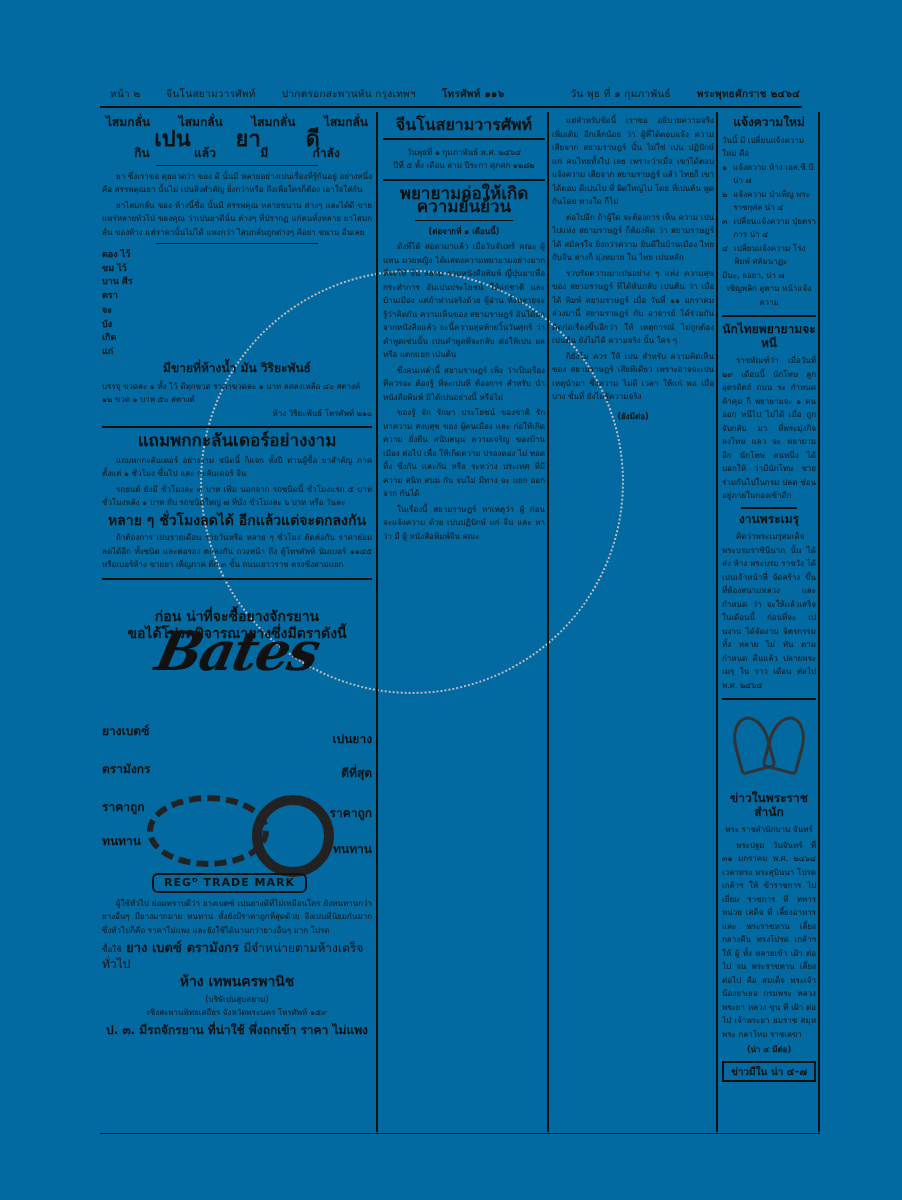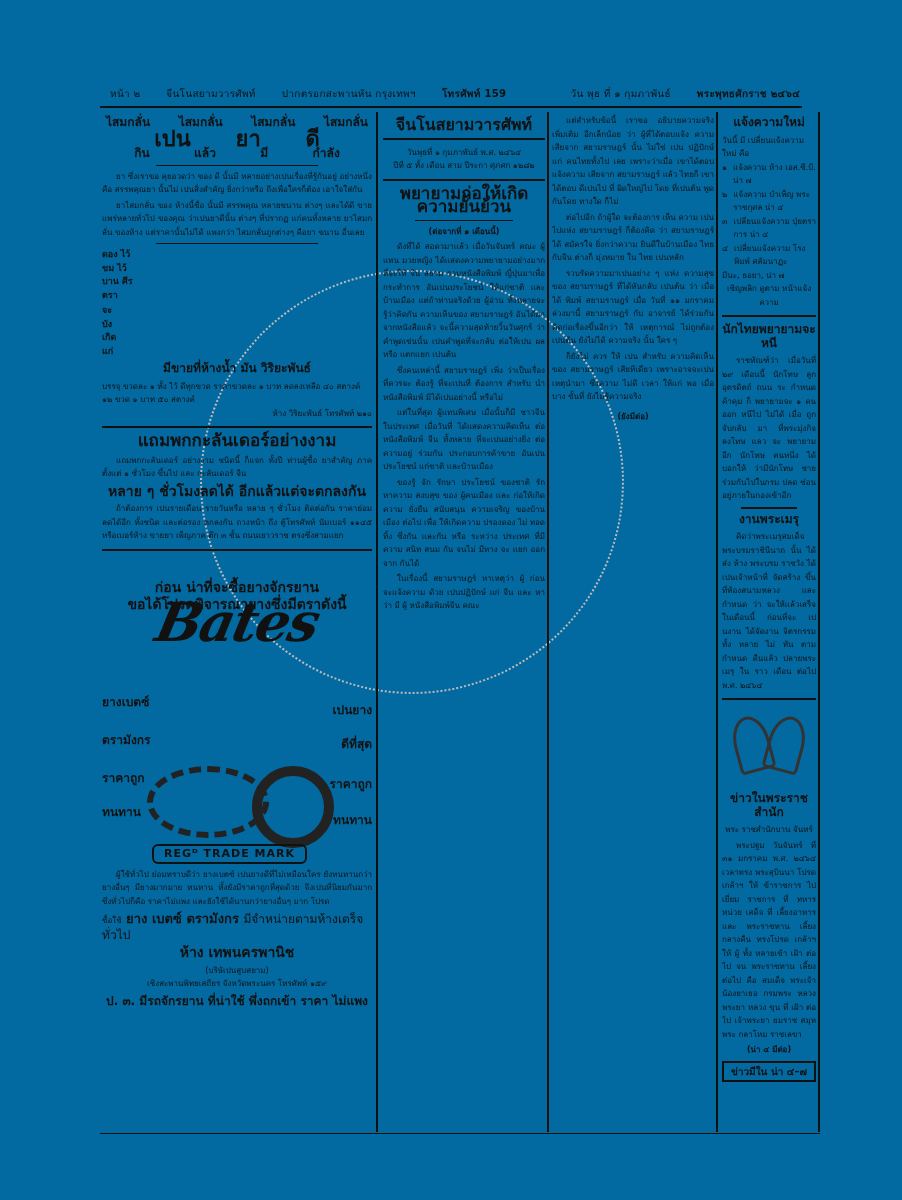--- a/index.html
+++ b/index.html
@@ -44,21 +44,21 @@
 </head>
 <body>
 
 <div class="page">
 
   <div class="hdr">
     <div class="l">
       <span>หน้า ๒</span>
       <span>จีนโนสยามวารศัพท์</span>
       <span>ปากตรอกสะพานหัน กรุงเทพฯ</span>
-      <b>โทรศัพท์ 159</b>
+      <b>โทรศัพท์ ๑๑๖</b>
     </div>
     <div class="l">
       <span>วัน พุธ ที่ ๑ กุมภาพันธ์</span>
       <b>พระพุทธศักราช ๒๔๖๔</b>
     </div>
   </div>
   <div class="hrule"></div>
 
   <div class="stipple"></div>
 
@@ -105,20 +105,21 @@
       <div class="hd12">มีขายที่ห้างน้ำ มัน วิริยะพันธ์</div>
       <div>บรรจุ ขวดละ ๑ ทั้ง ไว้ ดีทุกขวด ราคาขวดละ ๑ บาท ลดลงเหลือ ๔๐ สตางค์</div>
       <div>๑๒ ขวด ๑ บาท ๕๐ สตางค์</div>
       <div class="right">ห้าง วิริยะพันธ์ โทรศัพท์ ๒๑๐</div>
     </div>
     <div class="rule"></div>
 
     <div>
       <div class="hd18">แถมพกกะลันเดอร์อย่างงาม</div>
       <p class="p">แถมพกกะลันเดอร์ อย่างงาม ชนิดนี้ ก็แจก ทั้งปี ท่านผู้ซื้อ ยาสำคัญ ภาค ตั้งแต่ ๑ ชั่วโมง ขึ้นไป และ กะลันเดอร์ จีน</p>
+      <p class="p">รถยนต์ ยังมี ชั่วโมงละ ๓ บาท เพิ่ม นอกจาก รถชนิดนี้ ชั่วโมงแรก ๕ บาท ชั่วโมงหลัง ๑ บาท กับ รถชนิดใหญ่ ๗ ที่นั่ง ชั่วโมงละ ๖ บาท หรือ วันละ</p>
       <div class="hd14">หลาย ๆ ชั่วโมงลดได้ อีกแล้วแต่จะตกลงกัน</div>
       <p class="p">ถ้าต้องการ เปนรายเดือน รายวันหรือ หลาย ๆ ชั่วโมง ติดต่อกัน ราคาย่อมลดได้อีก ทั้งชนิด และต่อรอง ตกลงกัน ถวงหน้า ถึง ตู้โทรศัพท์ นัมเบอร์ ๑๑๔๕ หรือเบอร์ห้าง ขายยา เพ็ญภาค ตึก ๓ ชั้น ถนนเยาวราช ตรงซึ่งสามแยก</p>
     </div>
     <div class="rule"></div>
 
     <div>
       <div class="hd14" style="margin-top:30px">ก่อน น่าที่จะซื้อยางจักรยาน</div>
       <div class="hd14">ขอได้โปรดพิจารณายางซึ่งมีตราดังนี้</div>
       <div class="bates">
         <div class="logo">Bates</div>
@@ -152,21 +153,20 @@
     <div class="rule"></div>
     <div class="ctr">วันพุธที่ ๑ กุมภาพันธ์ พ.ศ. ๒๔๖๔</div>
     <div class="ctr">ปีที่ ๕ ทั้ง เดือน สาม ปีระกา ศุภศก ๑๒๘๒</div>
     <div class="rule"></div>
     <div class="hd18" style="margin-bottom:0">พยายามก่อให้เกิด</div>
     <div class="hd18" style="margin-top:0">ความยั้นย้วน</div>
     <div class="rule thin short"></div>
     <div class="ctr" style="font-weight:bold">(ต่อจากที่ ๑ เดือนนี้)</div>
     <p class="p">ดังที่ได้ สอดวมาแล้ว เมื่อวันจันทร์ คณะ ผู้แทน มวยหญิง ได้แสดงความพยายามอย่างมาก ที่จะให้ จีน สยาม รวมหนังสือพิมพ์ ญี่ปุ่นมาเพื่อ กระทำการ อันเปนประโยชน์ ให้แก่ชาติ และบ้านเมือง แต่ถ้าท่านจริงด้วย ผู้อ่าน ทั้งหลายจะรู้ว่าคิดกัน ความเห็นของ สยามราษฎร์ อันได้มาจากหนังสือแล้ว จะนี้ความสุดท้ายวิ้นวันศุกร์ ว่า คำพูดเช่นนั้น เปนคำพูดที่จะกลับ ต่อให้เปน ผลหรือ แตกแยก เปนต้น</p>
     <p class="p">ซึ่งคนเหล่านี้ สยามราษฎร์ เพิ่ง ว่าเป็นเรื่องที่ควรจะ ต้องรู้ ที่จะเปนที่ ต้องการ สำหรับ นำหนังสือพิมพ์ มิได้เปนอย่างนี้ หรือไม่</p>
-    <p class="p">แต่ในที่สุด ผู้แทนพิเศษ เมื่อนั้นก็มี ชาวจีน ในประเทศ เมื่อวันที่ ได้แสดงความคิดเห็น ต่อ หนังสือพิมพ์ จีน ทั้งหลาย ที่จะเปนอย่างยิ่ง ต่อความอยู่ ร่วมกัน ประกอบการค้าขาย อันเปนประโยชน์ แก่ชาติ และบ้านเมือง</p>
     <p class="p">ของรู้ จัก รักษา ประโยชน์ ของชาติ รักหาความ สงบสุข ของ ผู้คนเมือง และ ก่อให้เกิด ความ ยั่งยืน สนับสนุน ความเจริญ ของบ้านเมือง ต่อไป เพื่อ ให้เกิดความ ปรองดอง ไม่ ทอดทิ้ง ซึ่งกัน และกัน หรือ ระหว่าง ประเทศ ที่มี ความ สนิท สนม กัน จนไม่ มีทาง จะ แยก ออก จาก กันได้</p>
     <p class="p">ในเรื่องนี้ สยามราษฎร์ หาเหตุว่า ผู้ ก่อนจะแจ้งความ ด้วย เปนปฏิปักษ์ แก่ จีน และ หาว่า มี ผู้ หนังสือพิมพ์จีน คณะ</p>
   </div>
 
   <div class="col c3">
     <p class="p">แต่สำหรับข้อนี้ เราขอ อธิบายความจริง เพิ่มเติม อีกเล็กน้อย ว่า ผู้ที่ได้ตอบแจ้ง ความ เสียจาก สยามราษฎร์ นั้น ไม่ใช่ เปน ปฏิปักษ์ แก่ คนไทยทั้งไป เลย เพราะว่าเมื่อ เขาได้ตอบแจ้งความ เสียจาก สยามราษฎร์ แล้ว ไทยก็ เขาได้ตอบ ดีเปนไป ที่ ผิดใหญ่ไป โดย ที่เปนต้น พูดกันโดย ทางใด ก็ไม่</p>
     <p class="p">ต่อไปอีก ถ้าผู้ใด จะต้องการ เห็น ความ เปนไปแห่ง สยามราษฎร์ ก็ต้องคิด ว่า สยามราษฎร์ ได้ สมัครใจ ยิ่งกว่าความ ยินดีในบ้านเมือง ไทยกับจีน ต่างก็ มุ่งหมาย ใน ไทย เปนหลัก</p>
     <p class="p">รวบรัดความมาเปนอย่าง ๆ แห่ง ความสุข ของ สยามราษฎร์ ที่ได้หันกลับ เปนต้น ว่า เมื่อ ได้ พิมพ์ สยามราษฎร์ เมื่อ วันที่ ๑๑ มกราคม ล่วงมานี้ สยามราษฎร์ กับ อาจารย์ ได้ร่วมกันคิดก่อเรื่องขึ้นอีกว่า ให้ เหตุการณ์ ไม่ถูกต้อง เปนต้น ยังไม่ได้ ความจริง นั้น ใคร ๆ</p>
     <p class="p">ก็ยังไม่ ควร ให้ เปน สำหรับ ความคิดเห็นของ สยามราษฎร์ เสียทีเดียว เพราะอาจจะเปนเหตุนำมา ซึ่งความ ไม่ดี เวลา ให้แก่ พอ เมื่อบาง ชั้นที่ ยังไม่รู้ความจริง</p>
     <div class="ctr" style="font-weight:bold;margin-top:6px">(ยังมีต่อ)</div>

